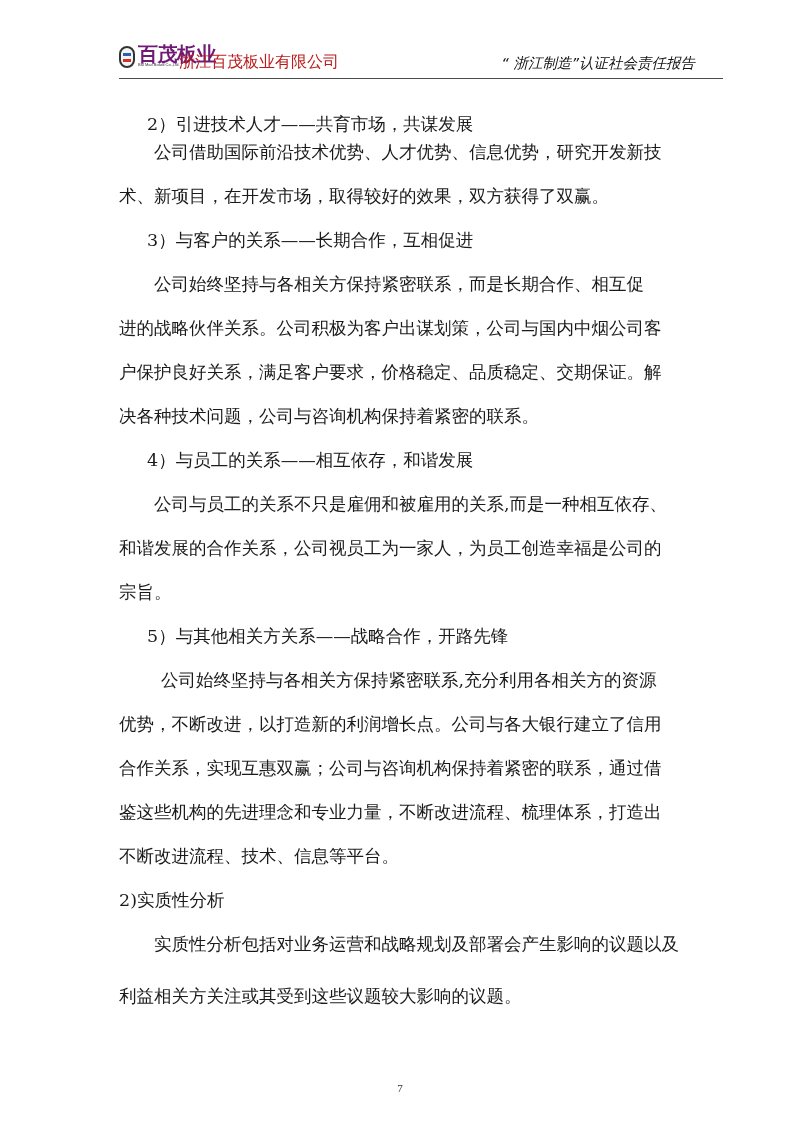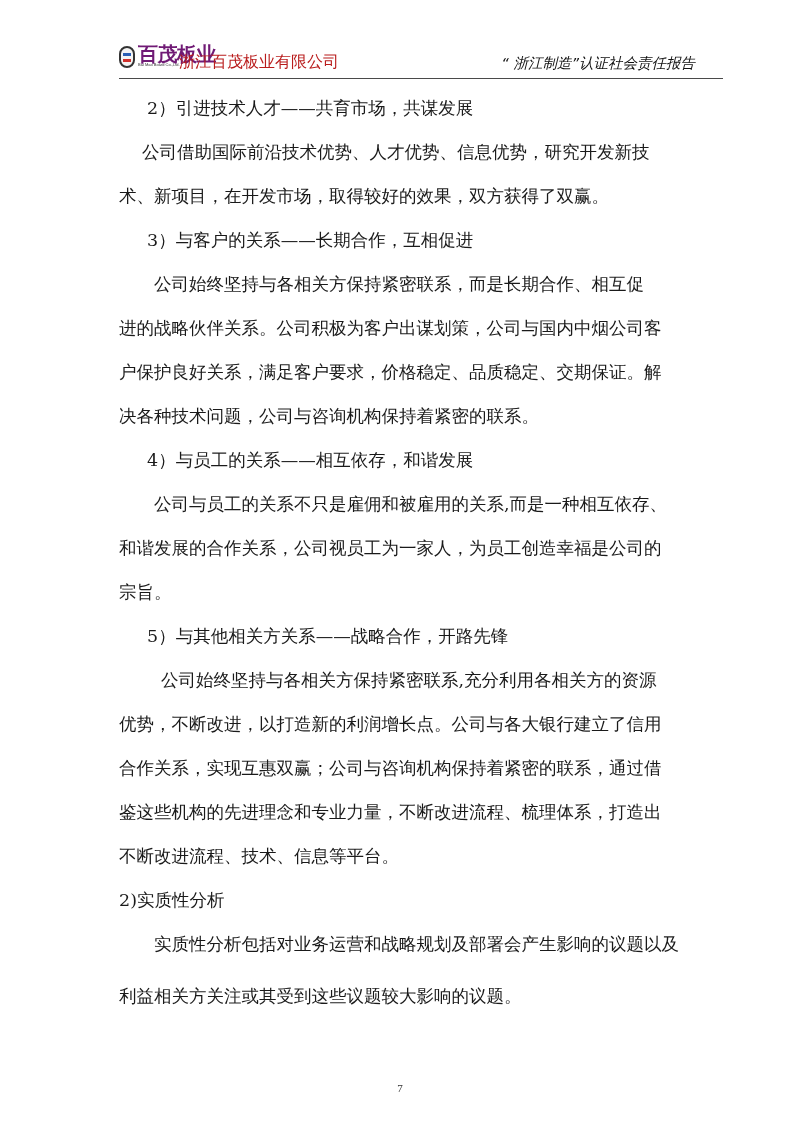--- a/index.html
+++ b/index.html
@@ -129,22 +129,22 @@
     <div class="logo-text">
       <span class="logo-cn">百茂板业</span>
       <span class="logo-en">Bai Mao Board Co.,Ltd.</span>
     </div>
   </div>
   <span class="company-name">浙江百茂板业有限公司</span>
   <span class="report-title">“ 浙江制造”认证社会责任报告</span>
 </div>
 
 <div class="content" id="content">
-    <div class="line" style="top: 0px; left: 28px;">2）引进技术人才——共育市场，共谋发展</div>
-    <div class="line" style="top: 44px; left: 23px;">公司借助国际前沿技术优势、人才优势、信息优势，研究开发新技</div>
+    <div class="line" style="top: 16px; left: 28px;">2）引进技术人才——共育市场，共谋发展</div>
+    <div class="line" style="top: 44px; left: 35px;">公司借助国际前沿技术优势、人才优势、信息优势，研究开发新技</div>
     <div class="line" style="top: 88px; left: 0px;">术、新项目，在开发市场，取得较好的效果，双方获得了双赢。</div>
     <div class="line" style="top: 132px; left: 28px;">3）与客户的关系——长期合作，互相促进</div>
     <div class="line" style="top: 176px; left: 35px;">公司始终坚持与各相关方保持紧密联系，而是长期合作、相互促</div>
     <div class="line" style="top: 220px; left: 0px; font-family: Liberation Serif, serif;">进的战略伙伴关系。公司积极为客户出谋划策，公司与国内中烟公司客</div>
     <div class="line" style="top: 264px; left: 0px;">户保护良好关系，满足客户要求，价格稳定、品质稳定、交期保证。解</div>
     <div class="line" style="top: 308px; left: 0px;">决各种技术问题，公司与咨询机构保持着紧密的联系。</div>
     <div class="line" style="top: 352px; left: 28px;">4）与员工的关系——相互依存，和谐发展</div>
     <div class="line" style="top: 396px; left: 35px;">公司与员工的关系不只是雇佣和被雇用的关系,而是一种相互依存、</div>
     <div class="line" style="top: 440px; left: 0px;">和谐发展的合作关系，公司视员工为一家人，为员工创造幸福是公司的</div>
     <div class="line" style="top: 484px; left: 0px;">宗旨。</div>

